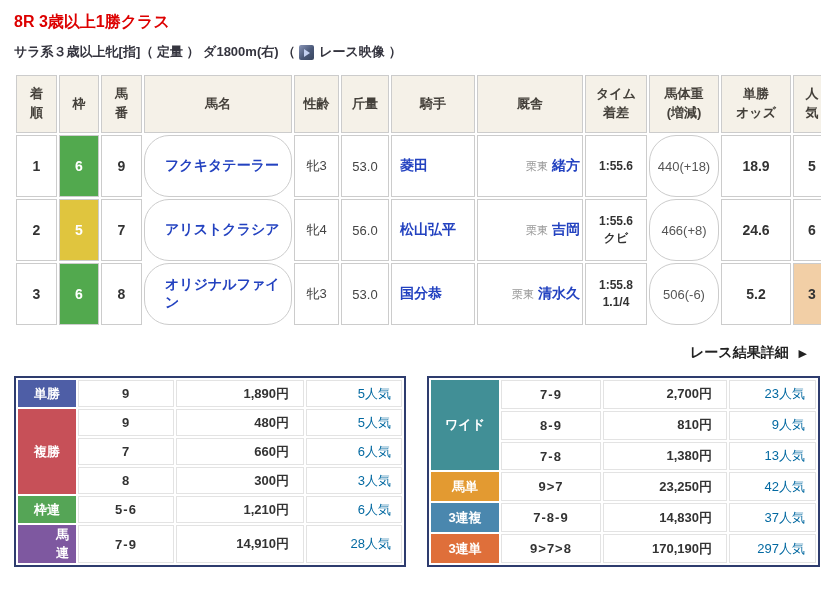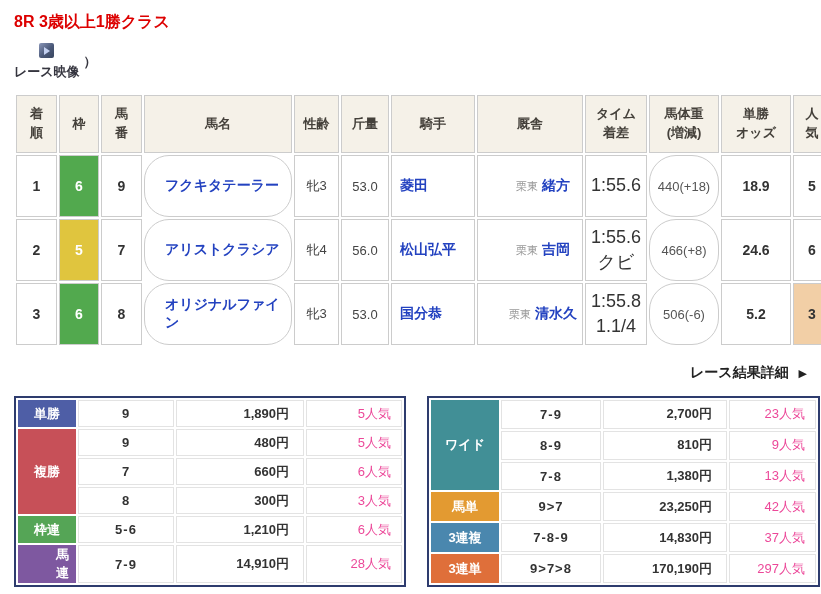--- a/index.html
+++ b/index.html
@@ -7,21 +7,21 @@
   body {
     width:821px; height:594px;
     font-family:"Liberation Sans","DejaVu Sans",sans-serif;
     color:#333; overflow:hidden;
   }
   .page { padding:8px 14px 0 14px; }
 
   
   .race-title { font-size:16px; font-weight:bold; margin:4px 0 10px 0; }
   .race-cond  { font-size:13px; font-weight:bold; color:#35353f; margin:0 0 12px 0; display:flex; align-items:center; gap:4px; }
-  .video-link { display:inline-flex; align-items:center; gap:5px; cursor:pointer;flex-direction:column; }
+  .video-link { display:inline-flex; align-items:center; gap:5px; cursor:pointer; }
   .video-icon {
     display:inline-block; width:15px; height:15px; border-radius:2px;
     background:linear-gradient(135deg,#8a96b8 0%,#4a5878 55%,#39465f 100%);
     position:relative;
   }
   .video-icon::after{
     content:""; position:absolute; left:5px; top:4px;
     border-left:6px solid #c3d0f0; border-top:4px solid transparent; border-bottom:4px solid transparent;
   }
 
@@ -36,52 +36,53 @@
   .results td {
     background:#fff; border:1px solid #ccc; height:62px;
     font-size:14px; text-align:center; vertical-align:middle; padding:0 2px;
   }
   .results td.c-order  { font-weight:bold; }
   .results td.c-frame  { color:#fff; font-weight:bold; }
   .results td.c-number { font-weight:bold; }
   .results td.c-name   { text-align:left; padding-left:20px;border-radius:25px; }
   .results td.c-sexage, .results td.c-weight { font-size:13px; color:#444; }
   .results td.c-jockey { text-align:left; padding-left:8px; }
-  .results td.c-stable { text-align:center; padding-left:28px; }
-  .results td.c-time   { font-weight:normal; font-size:18px; line-height:1.4;margin-left:12px; }
+  .results td.c-stable { text-align:right; padding-left:28px; }
+  .results td.c-time   { font-weight:bold; font-size:12px; line-height:1.4;margin-left:12px; }
   .results td.c-hweight{ font-size:13px; color:#555;border-radius:27px; }
   .results td.c-odds   { font-weight:bold; }
   .results td.c-pop    { font-weight:bold; }
   a.lnk { color:#2342c0; font-weight:bold; text-decoration:none; cursor:pointer; }
   .region { font-size:11px; color:#999; font-weight:normal; margin-right:4px; }
 
   
   .detail-row { width:793px; text-align:right; margin:16px 0 14px 0; }
   .detail-link { font-size:14px; font-weight:bold; color:#222; cursor:pointer; }
   .detail-link .arrow { font-size:11px; margin-left:6px; }
 
   
   .payout-wrap { display:flex; gap:21px; }
   .payout { border:2px solid #2e3c6e; background:#fff; }
   .payout td { height:27px; font-size:13px; vertical-align:middle; }
   .payout td.ptype  { color:#fff; font-weight:bold; text-align:center; font-size:13px; }
   .payout td.pcombo { background:#fff; border:1px solid #e3e3e3; font-weight:bold; text-align:center; letter-spacing:1px; }
   .payout td.pamount{ background:#fff; border:1px solid #e3e3e3; font-weight:bold; text-align:right; padding-right:14px; }
-  .payout td.ppop   { background:#fff; border:1px solid #e3e3e3; text-align:right; padding-right:10px; color:#ec4899; }
+  .payout td.ppop   { background:#fff; border:1px solid #e3e3e3; text-align:right; padding-right:10px; color:#0369a1; }
   .payout-left  { width:386px; table-layout:fixed; }
   .payout-right { width:387px; table-layout:fixed; }
 </style>
 </head>
 <body>
 
 <div class="page">
 
   <div class="race-title" style="color: rgb(221, 0, 0);">8R 3歳以上1勝クラス</div>
 
   <div class="race-cond">
+    <span>サラ系３歳以上牝[指]（ 定量 ） ダ1800m(右) （</span>
     <span class="video-link">
       <span class="video-icon"></span>
       <span>レース映像</span>
     </span>
     <span>）</span>
   </div>
 
   <table class="results">
     <colgroup>
       <col style="width:41px">

